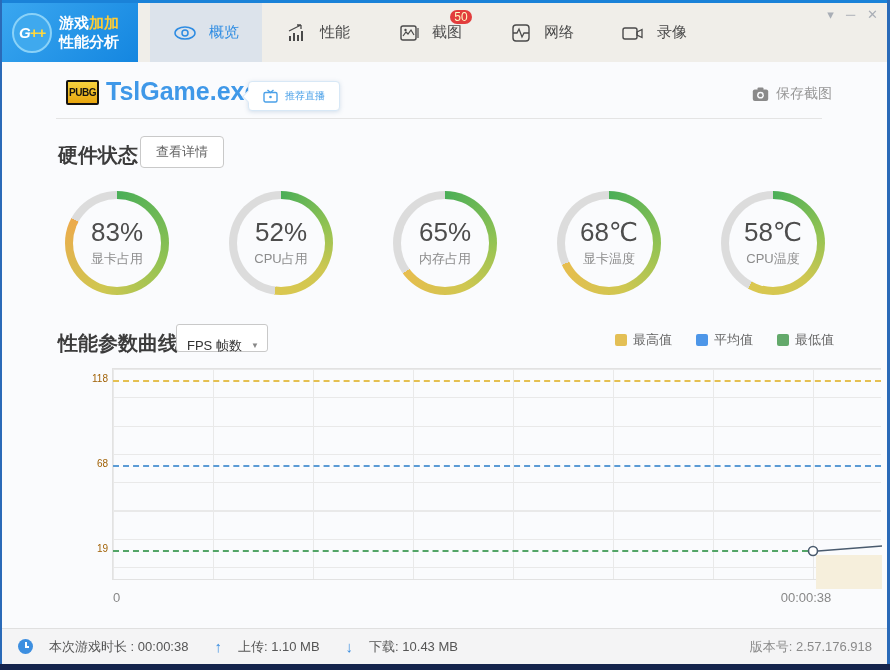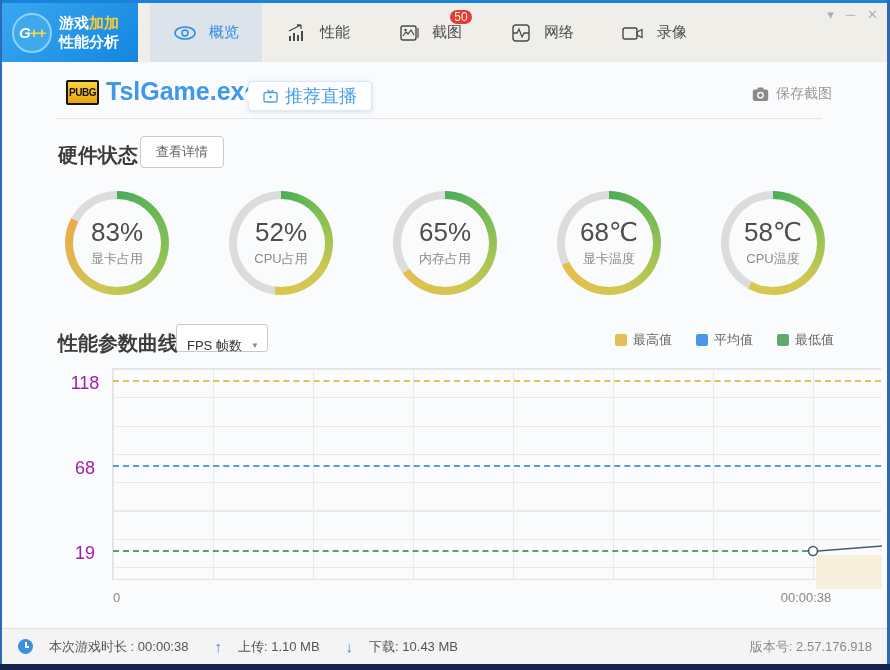--- a/index.html
+++ b/index.html
@@ -37,21 +37,21 @@
   .win-controls span { cursor:pointer; line-height:14px; }
 
   
   .pubg-logo { position:absolute; left:66px; top:80px; width:33px; height:25px;
                background:linear-gradient(180deg,#f6d23e,#e8a50e); border:2px solid #151310; border-radius:2px;
                display:flex; align-items:center; justify-content:center;
                color:#151310; font-weight:bold; font-size:10px; letter-spacing:-0.5px; }
   .game-name { position:absolute; left:106px; top:77px; font-size:25px; font-weight:bold; color:#3f98e8; }
   .live-btn { position:absolute; left:248px; top:81px; height:30px; padding:0 14px;
               background:#fff; border:1px solid #d8e8f6; border-radius:4px; box-shadow:0 1px 4px rgba(100,140,180,.25);
-              display:flex; align-items:center; gap:7px; font-size:18px; color:#4aa0e8; cursor:pointer; }
+              display:flex; align-items:center; gap:7px; font-size:10px; color:#4aa0e8; cursor:pointer; }
   .live-btn::before { content:''; position:absolute; left:-5px; top:10px; width:8px; height:8px;
                       background:#fff; border-left:1px solid #d8e8f6; border-bottom:1px solid #d8e8f6;
                       transform:rotate(45deg); }
   .save-shot { position:absolute; left:752px; top:85px; display:flex; align-items:center; gap:7px;
                font-size:14px; color:#979797; cursor:pointer; }
   .title-divider { position:absolute; left:56px; top:118px; width:766px; height:1px; background:#e4e4e4; }
 
   
   .sec-title { position:absolute; font-size:20px; font-weight:bold; color:#3c3c3c; }
   .hw-title { left:58px; top:142px; }
@@ -88,21 +88,21 @@
   
   .chart { position:absolute; left:112px; top:368px; width:769px; height:212px;
            border:1px solid #e2e2e2; border-right:none;
            background-image:
              repeating-linear-gradient(to right, #e9e9e9 0 1px, transparent 1px 100px),
              repeating-linear-gradient(to bottom, #e9e9e9 0 1px, transparent 1px 28.3px); }
   .thresh { position:absolute; height:0; border-top:2px dashed; }
   .thresh.max { left:0; width:100%; top:11px;  border-color:#e5c052; }
   .thresh.avg { left:0; width:100%; top:96px;  border-color:#5b9bd5; }
   .thresh.min { left:0; width:695px; top:181px; border-color:#53a567; }
-  .ytick { position:absolute; width:46px; text-align:center; font-size:18px; color:#a21caf; }
+  .ytick { position:absolute; width:46px; text-align:right; font-size:10px; color:#a16207; }
   .ytick.t0 { left:62px; top:373px; }
   .ytick.t1 { left:62px; top:458px; }
   .ytick.t2 { left:62px; top:543px; }
   .xtick { position:absolute; font-size:13px; color:#888; top:590px; }
   .xtick.x0 { left:113px; }
   .xtick.x1 { left:770px; width:72px; text-align:center; }
   .tooltip-box { position:absolute; left:703px; top:186px; width:66px; height:34px;
                  background:#f6efdc; }
   .chart-svg { position:absolute; left:0; top:0; overflow:visible; }
 

